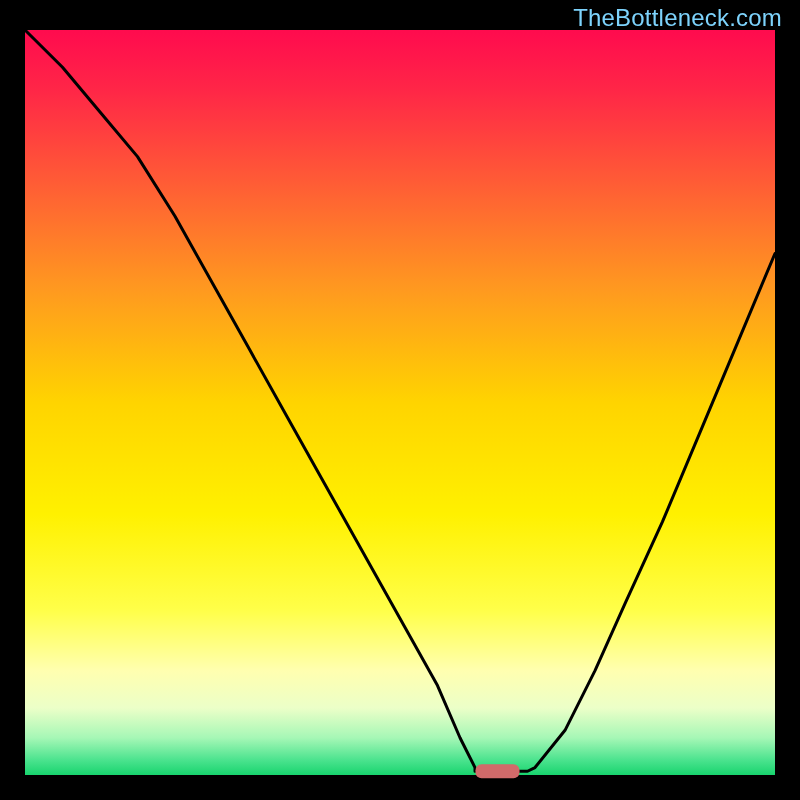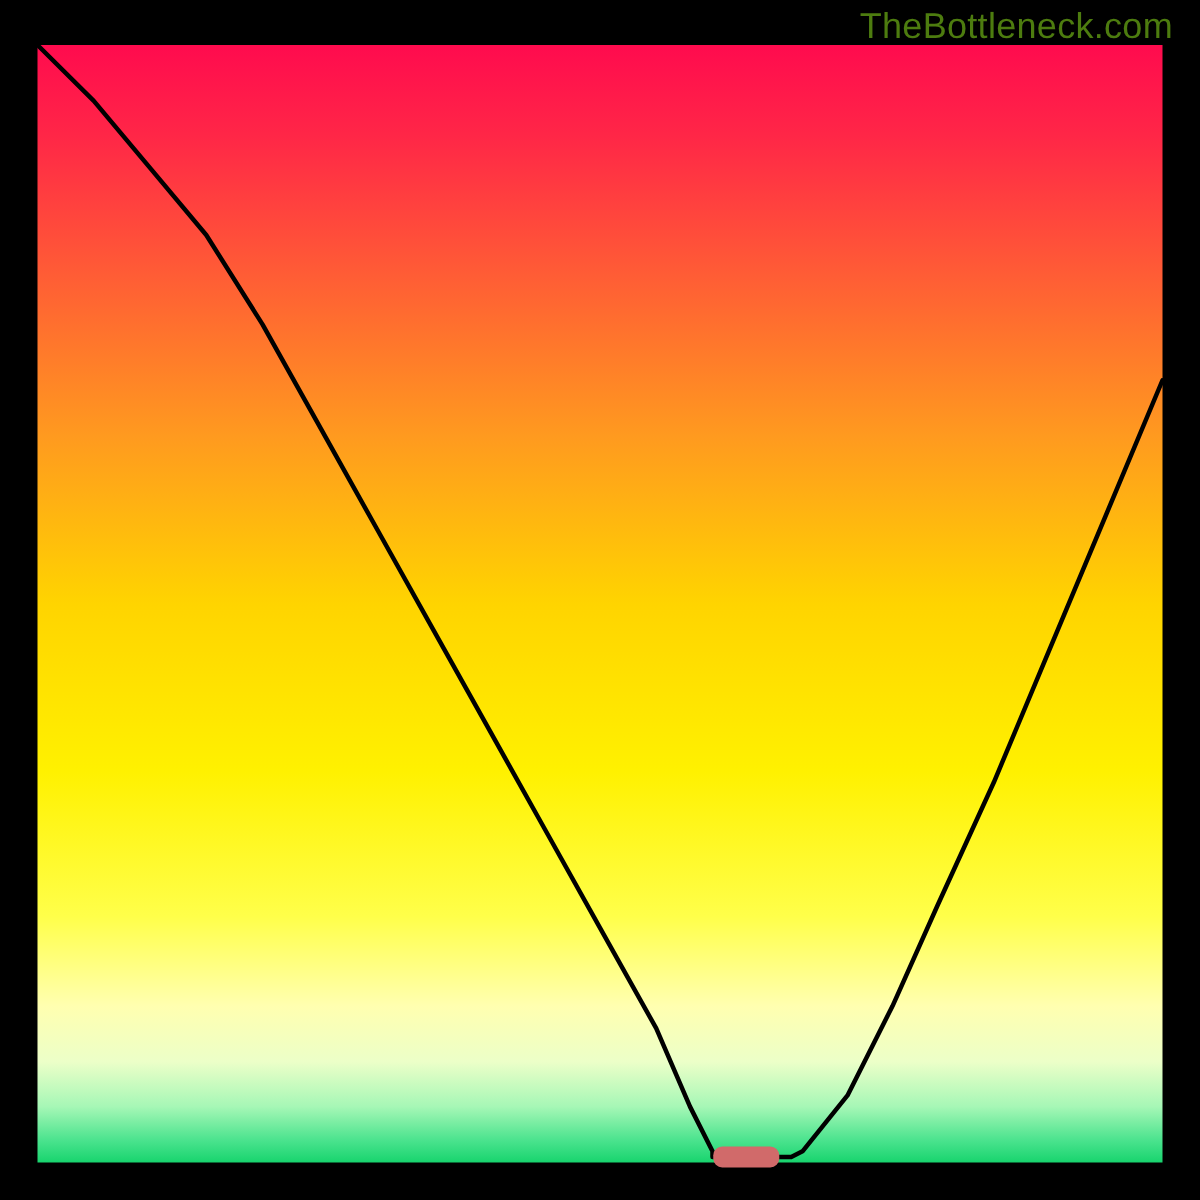--- a/index.html
+++ b/index.html
@@ -15,21 +15,21 @@
     width: 800px;
     height: 800px;
     background: #000;
   }
   .watermark {
     position: absolute;
     top: 4px;
     right: 18px;
     font-family: Arial, Helvetica, sans-serif;
     font-size: 24px;
-    color: #4d7c0f;
+    color: #7dd3fc;
     letter-spacing: 0.2px;
   }
   svg {
     display: block;
   }
 </style>
 </head>
 <body>
 
 <div class="frame">

